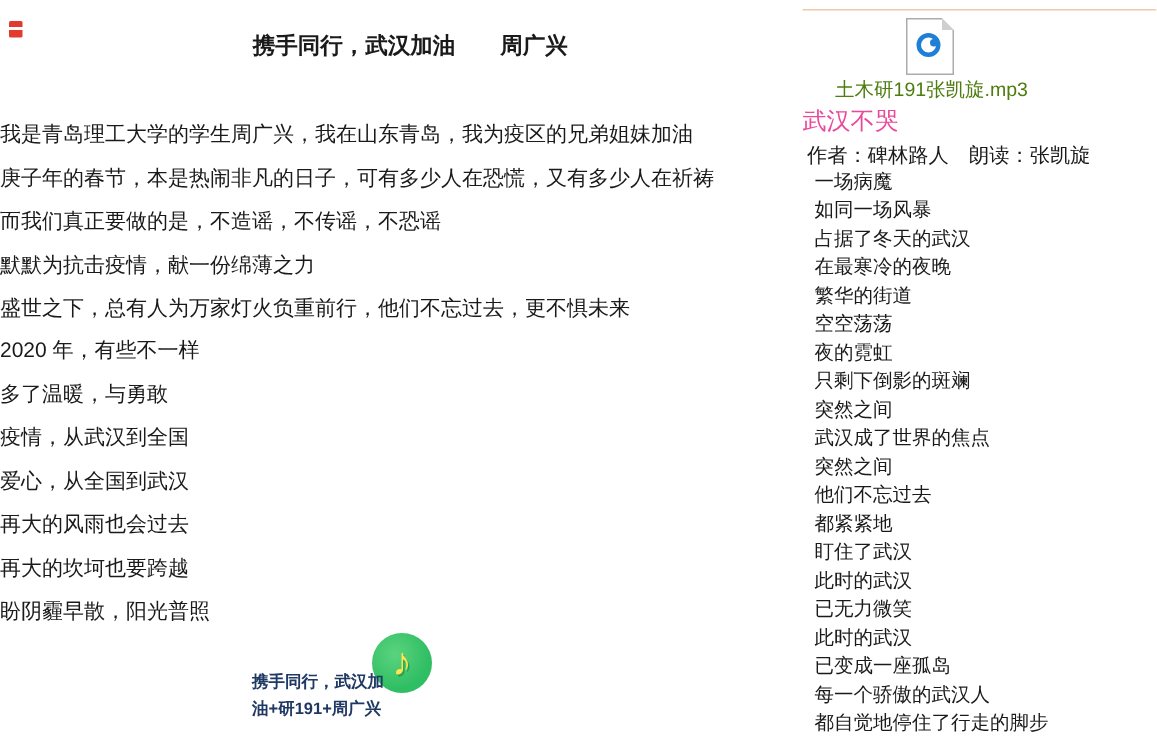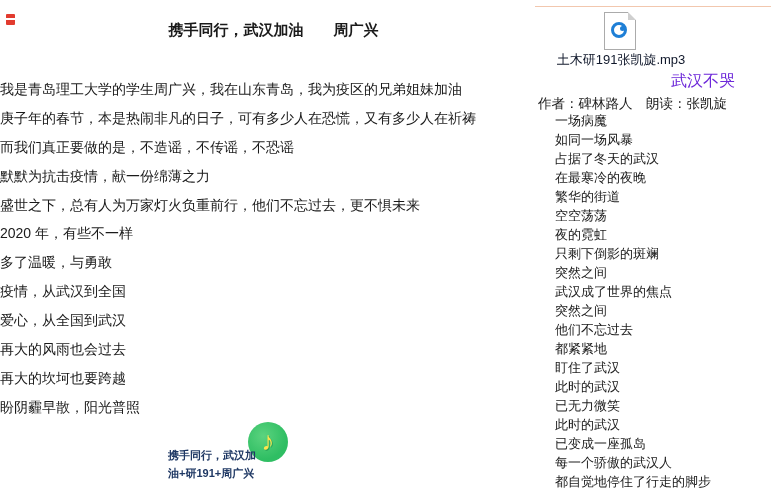--- a/index.html
+++ b/index.html
@@ -59,29 +59,29 @@
   .mp3-disc{
     position:absolute;left:50%;top:50%;width:16px;height:16px;margin:-9px 0 0 -9px;
     border:3px solid var(--disc-blue);border-radius:50%;
   }
   .mp3-disc::after{
     content:'';position:absolute;width:5px;height:5px;background:var(--disc-blue);
     border-radius:50%;left:6px;top:1px;
   }
   .mp3-filename{
     position:absolute;top:51px;left:535px;width:172px;text-align:center;
-    font-size:13px;color:#0f172a;white-space:nowrap;cursor:pointer;
+    font-size:13px;color:#4d7c0f;white-space:nowrap;cursor:pointer;
   }
   .song-title{
-    position:absolute;top:71px;left:535px;width:200px;text-align:right;
-    font-size:16px;color:#6d28d9;white-space:nowrap;
+    position:absolute;top:71px;left:535px;width:200px;text-align:left;
+    font-size:16px;color:#ec4899;white-space:nowrap;
   }
   .credits{position:absolute;top:95px;left:538px;font-size:13.5px;white-space:nowrap;}
   .lyrics{position:absolute;top:111px;left:543px;font-size:13px;}
-  .lyric-line{height:19px;line-height:19px;white-space:nowrap;margin-left:12px;}
+  .lyric-line{height:19px;line-height:19px;white-space:nowrap;}
 </style>
 </head>
 <body>
 
 <div class="page">
 
   <div class="red-mark"></div>
 
   <div class="doc-title">携手同行，武汉加油　　周广兴</div>
 

